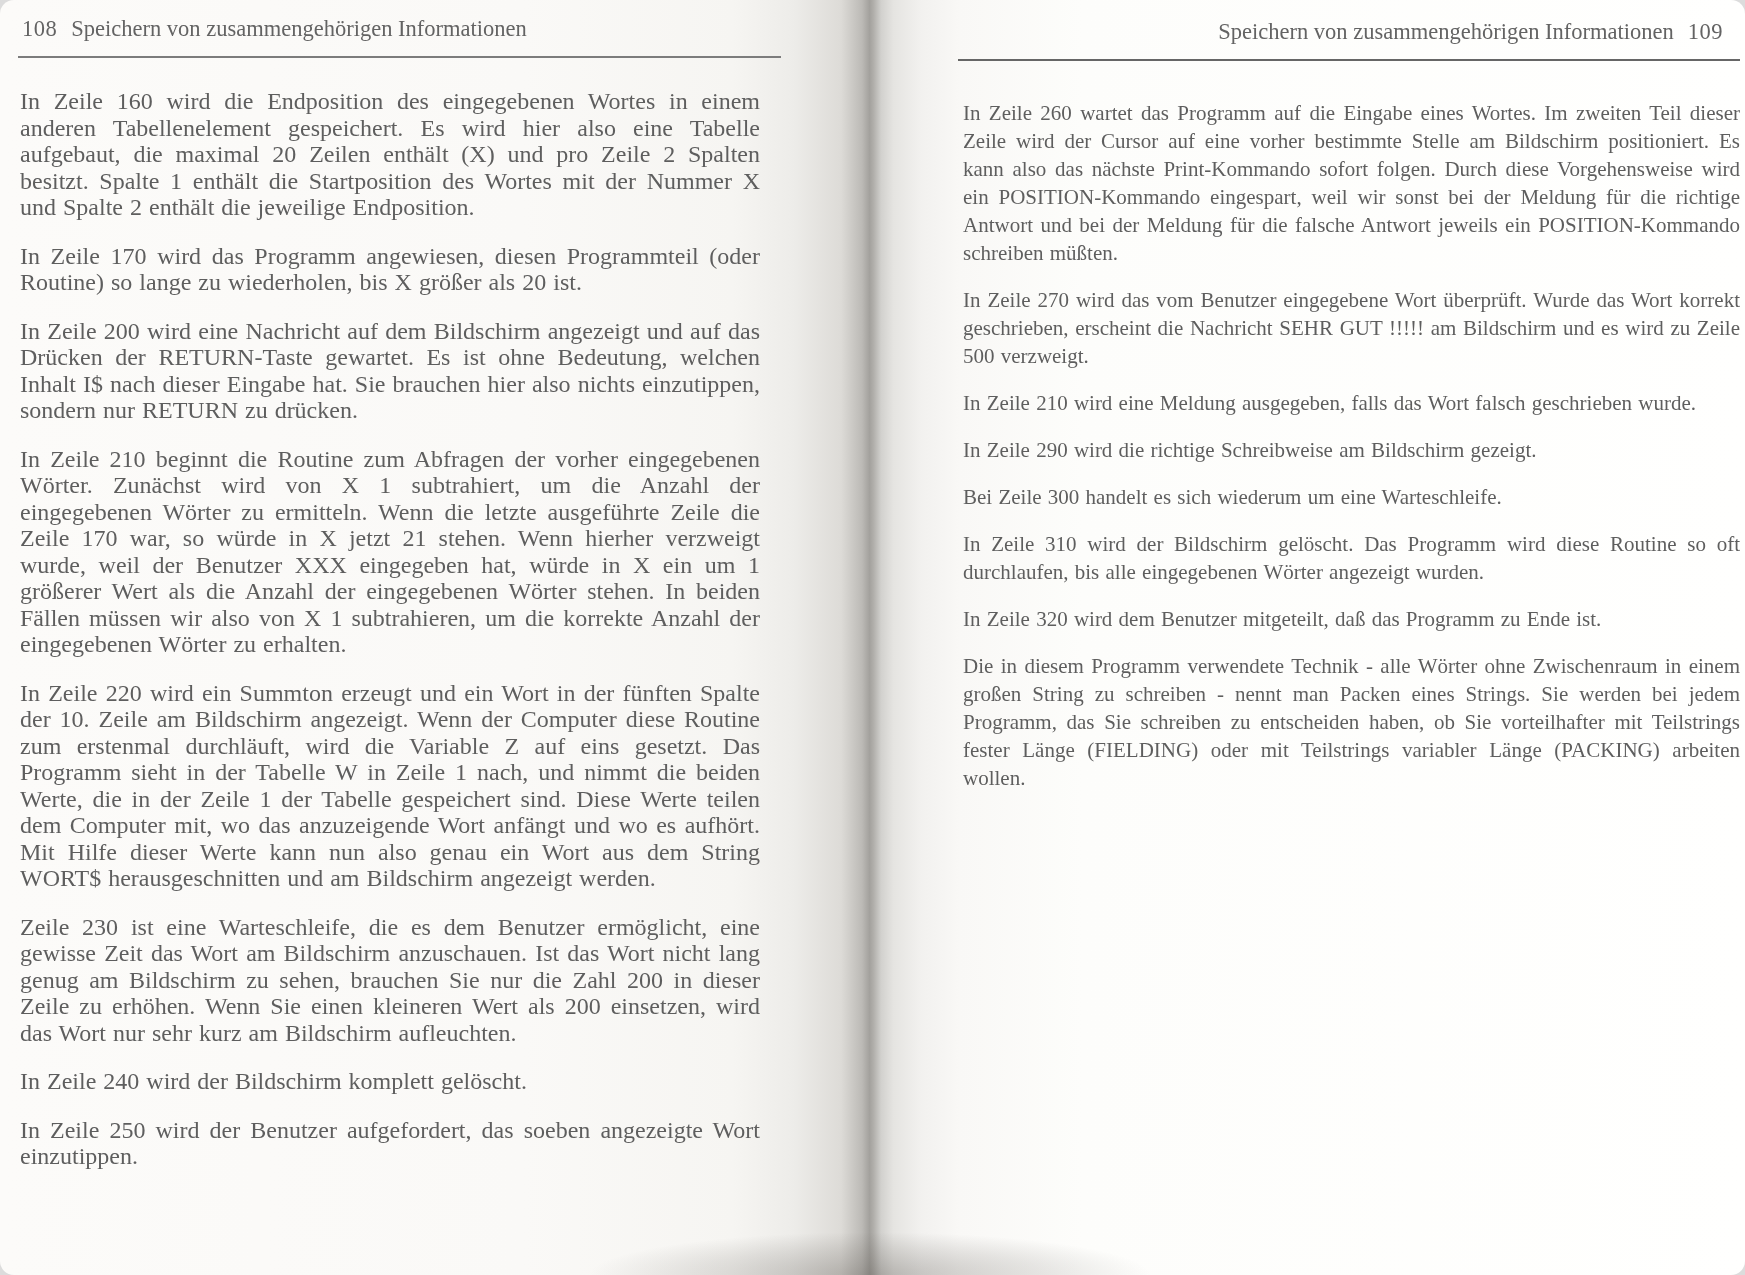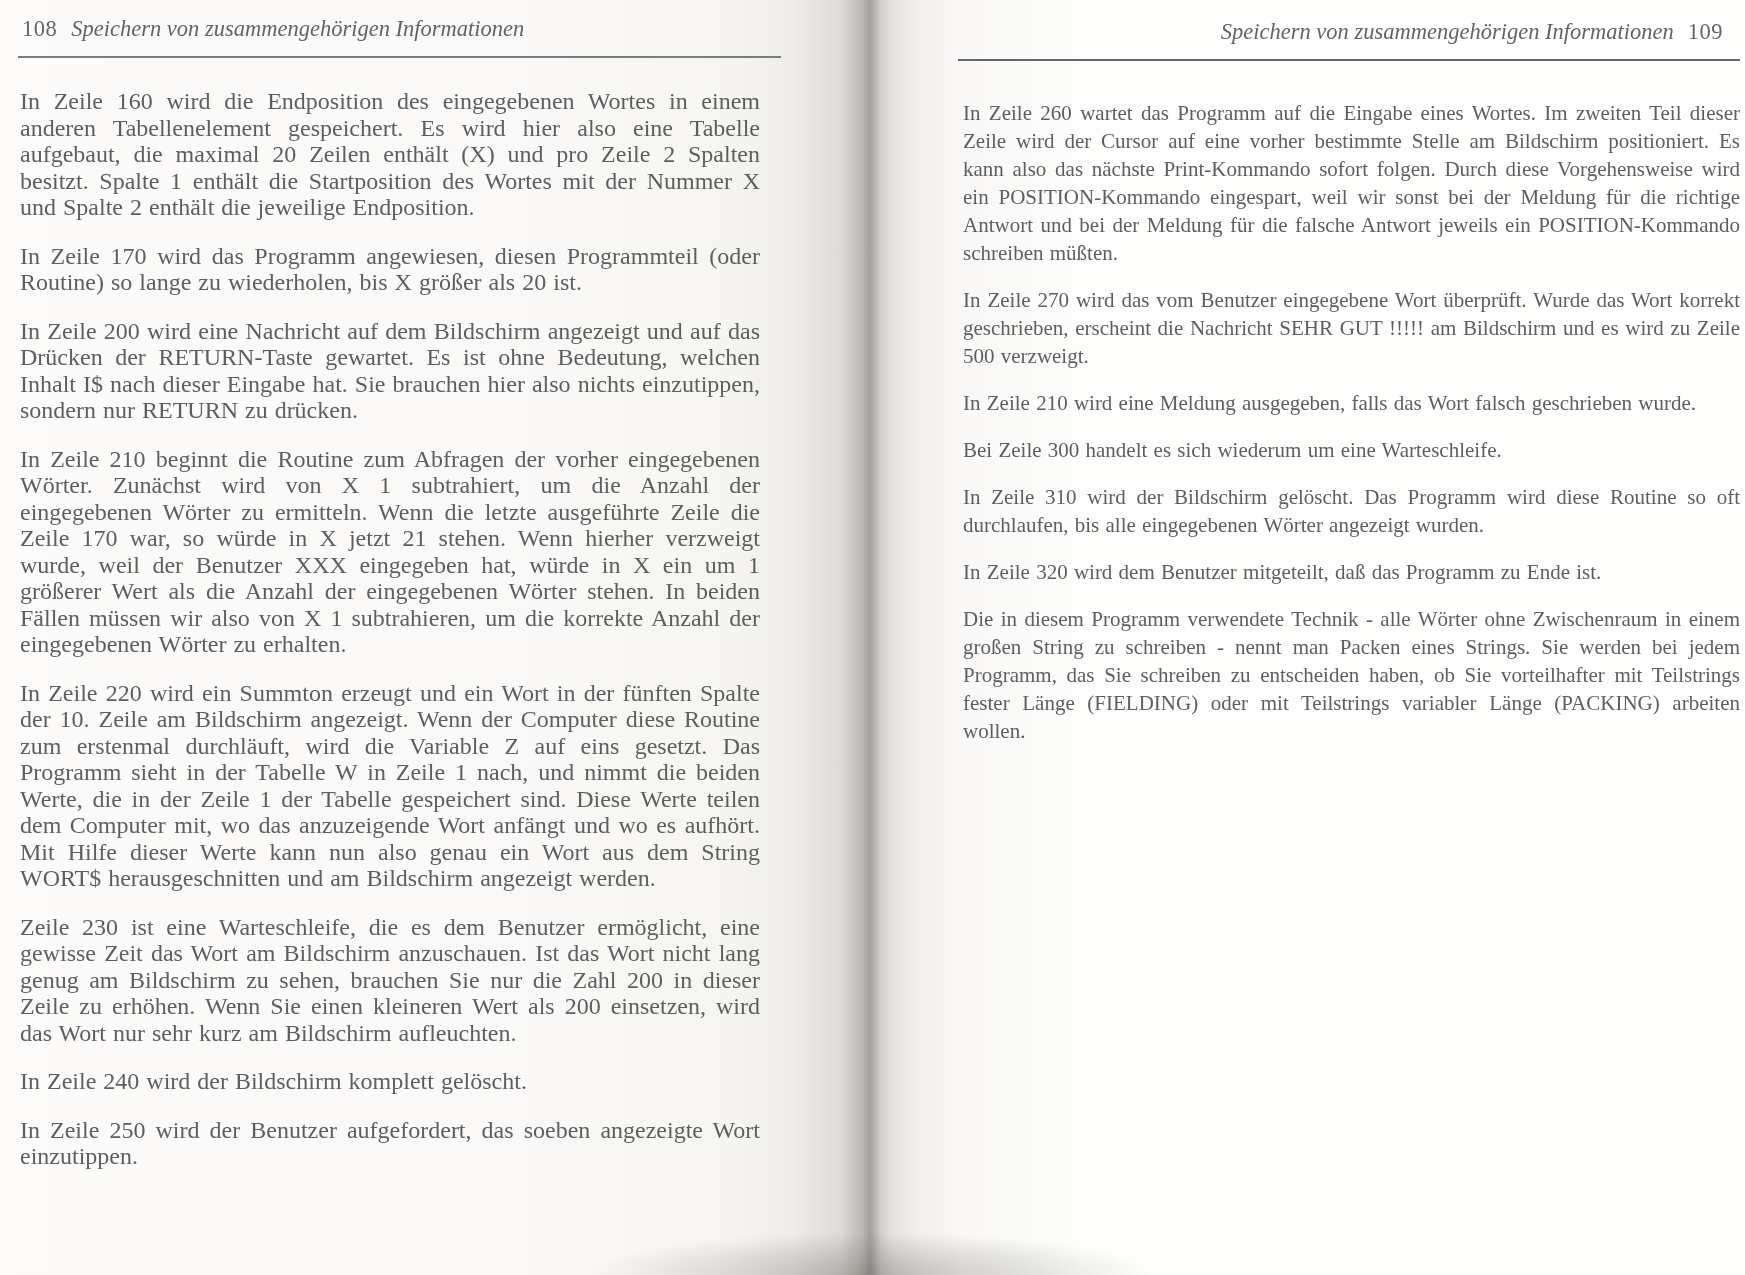--- a/index.html
+++ b/index.html
@@ -18,20 +18,21 @@
       #dddbd7 48.2%,
       #bcbab6 49.4%,
       #a3a19d 49.83%,
       #b0aeaa 50.05%,
       #d2d1ce 50.5%,
       #e5e4e1 51.2%,
       #f2f1ef 52.8%,
       #f9f8f6 55%,
       #fdfdfb 62%,
       #fffffe 100%);
+    border-radius: 14px;
   }
 
   
   .gutter-shadow {
     position: absolute;
     left: 480px;
     bottom: 0;
     width: 780px;
     height: 70px;
     background: radial-gradient(ellipse 50% 85% at 50% 100%,
@@ -45,21 +46,21 @@
     position: absolute;
     display: flex;
     align-items: baseline;
     gap: 14px;
     font-size: 22.5px;
     color: #636363;
     white-space: nowrap;
   }
   .header-left  { left: 22px;  top: 16px; }
   .header-right { right: 22px; top: 19px; }
-  .running-title { font-style: italic; }
+  .running-title { }
   .page-number  { font-style: normal; letter-spacing: 0.5px; }
 
   .rule {
     position: absolute;
     height: 2px;
     pointer-events: none;
   }
   .rule-left  { left: 18px;  top: 56px; width: 763px; background: #7c7c7c; }
   .rule-right { left: 958px; top: 59px; width: 782px; background: #666666; }
 
@@ -107,20 +108,21 @@
     <p>In Zeile 220 wird ein Summton erzeugt und ein Wort in der fünften Spalte der 10. Zeile am Bildschirm angezeigt. Wenn der Computer diese Routine zum erstenmal durchläuft, wird die Variable Z auf eins gesetzt. Das Programm sieht in der Tabelle W in Zeile 1 nach, und nimmt die beiden Werte, die in der Zeile 1 der Tabelle gespeichert sind. Diese Werte teilen dem Computer mit, wo das anzuzeigende Wort anfängt und wo es aufhört. Mit Hilfe dieser Werte kann nun also genau ein Wort aus dem String WORT$ herausgeschnitten und am Bildschirm angezeigt werden.</p>
     <p>Zeile 230 ist eine Warteschleife, die es dem Benutzer ermöglicht, eine gewisse Zeit das Wort am Bildschirm anzuschauen. Ist das Wort nicht lang genug am Bildschirm zu sehen, brauchen Sie nur die Zahl 200 in dieser Zeile zu erhöhen. Wenn Sie einen kleineren Wert als 200 einsetzen, wird das Wort nur sehr kurz am Bildschirm aufleuchten.</p>
     <p>In Zeile 240 wird der Bildschirm komplett gelöscht.</p>
     <p>In Zeile 250 wird der Benutzer aufgefordert, das soeben angezeigte Wort einzutippen.</p>
   </div>
 
   <div class="body-col body-right">
     <p>In Zeile 260 wartet das Programm auf die Eingabe eines Wortes. Im zweiten Teil dieser Zeile wird der Cursor auf eine vorher bestimmte Stelle am Bildschirm positioniert. Es kann also das nächste Print-Kommando sofort folgen. Durch diese Vorgehensweise wird ein POSITION-Kommando eingespart, weil wir sonst bei der Meldung für die richtige Antwort und bei der Meldung für die falsche Antwort jeweils ein POSITION-Kommando schreiben müßten.</p>
     <p>In Zeile 270 wird das vom Benutzer eingegebene Wort überprüft. Wurde das Wort korrekt geschrieben, erscheint die Nachricht SEHR GUT !!!!! am Bildschirm und es wird zu Zeile 500 verzweigt.</p>
     <p>In Zeile 210 wird eine Meldung ausgegeben, falls das Wort falsch geschrieben wurde.</p>
+    <p>In Zeile 290 wird die richtige Schreibweise am Bildschirm gezeigt.</p>
     <p>Bei Zeile 300 handelt es sich wiederum um eine Warteschleife.</p>
     <p>In Zeile 310 wird der Bildschirm gelöscht. Das Programm wird diese Routine so oft durchlaufen, bis alle eingegebenen Wörter angezeigt wurden.</p>
     <p>In Zeile 320 wird dem Benutzer mitgeteilt, daß das Programm zu Ende ist.</p>
     <p>Die in diesem Programm verwendete Technik - alle Wörter ohne Zwischenraum in einem großen String zu schreiben - nennt man Packen eines Strings. Sie werden bei jedem Programm, das Sie schreiben zu entscheiden haben, ob Sie vorteilhafter mit Teilstrings fester Länge (FIELDING) oder mit Teilstrings variabler Länge (PACKING) arbeiten wollen.</p>
   </div>
 
   <div class="gutter-shadow"></div>
 
 </div>
 

